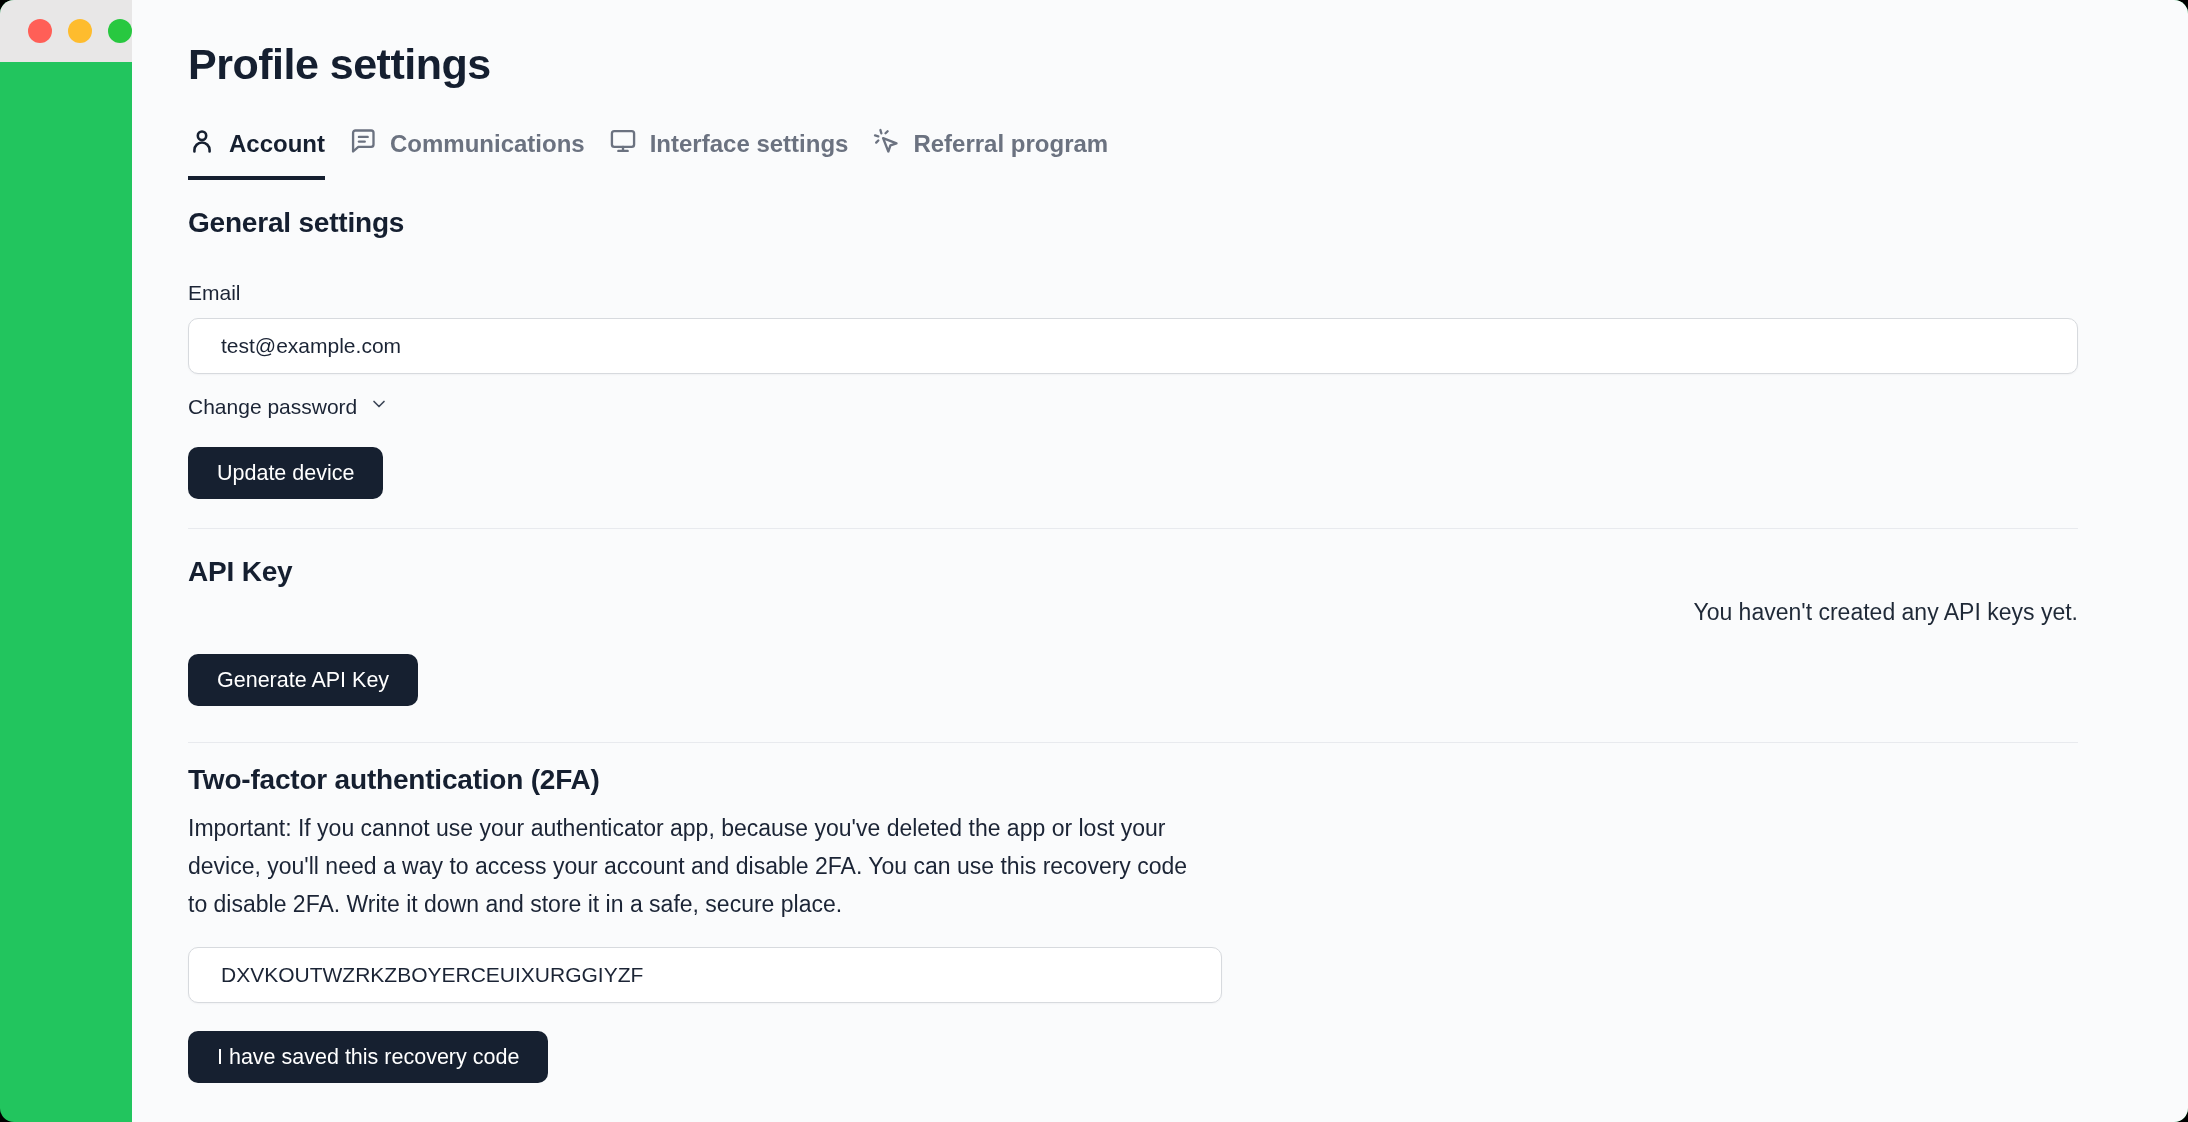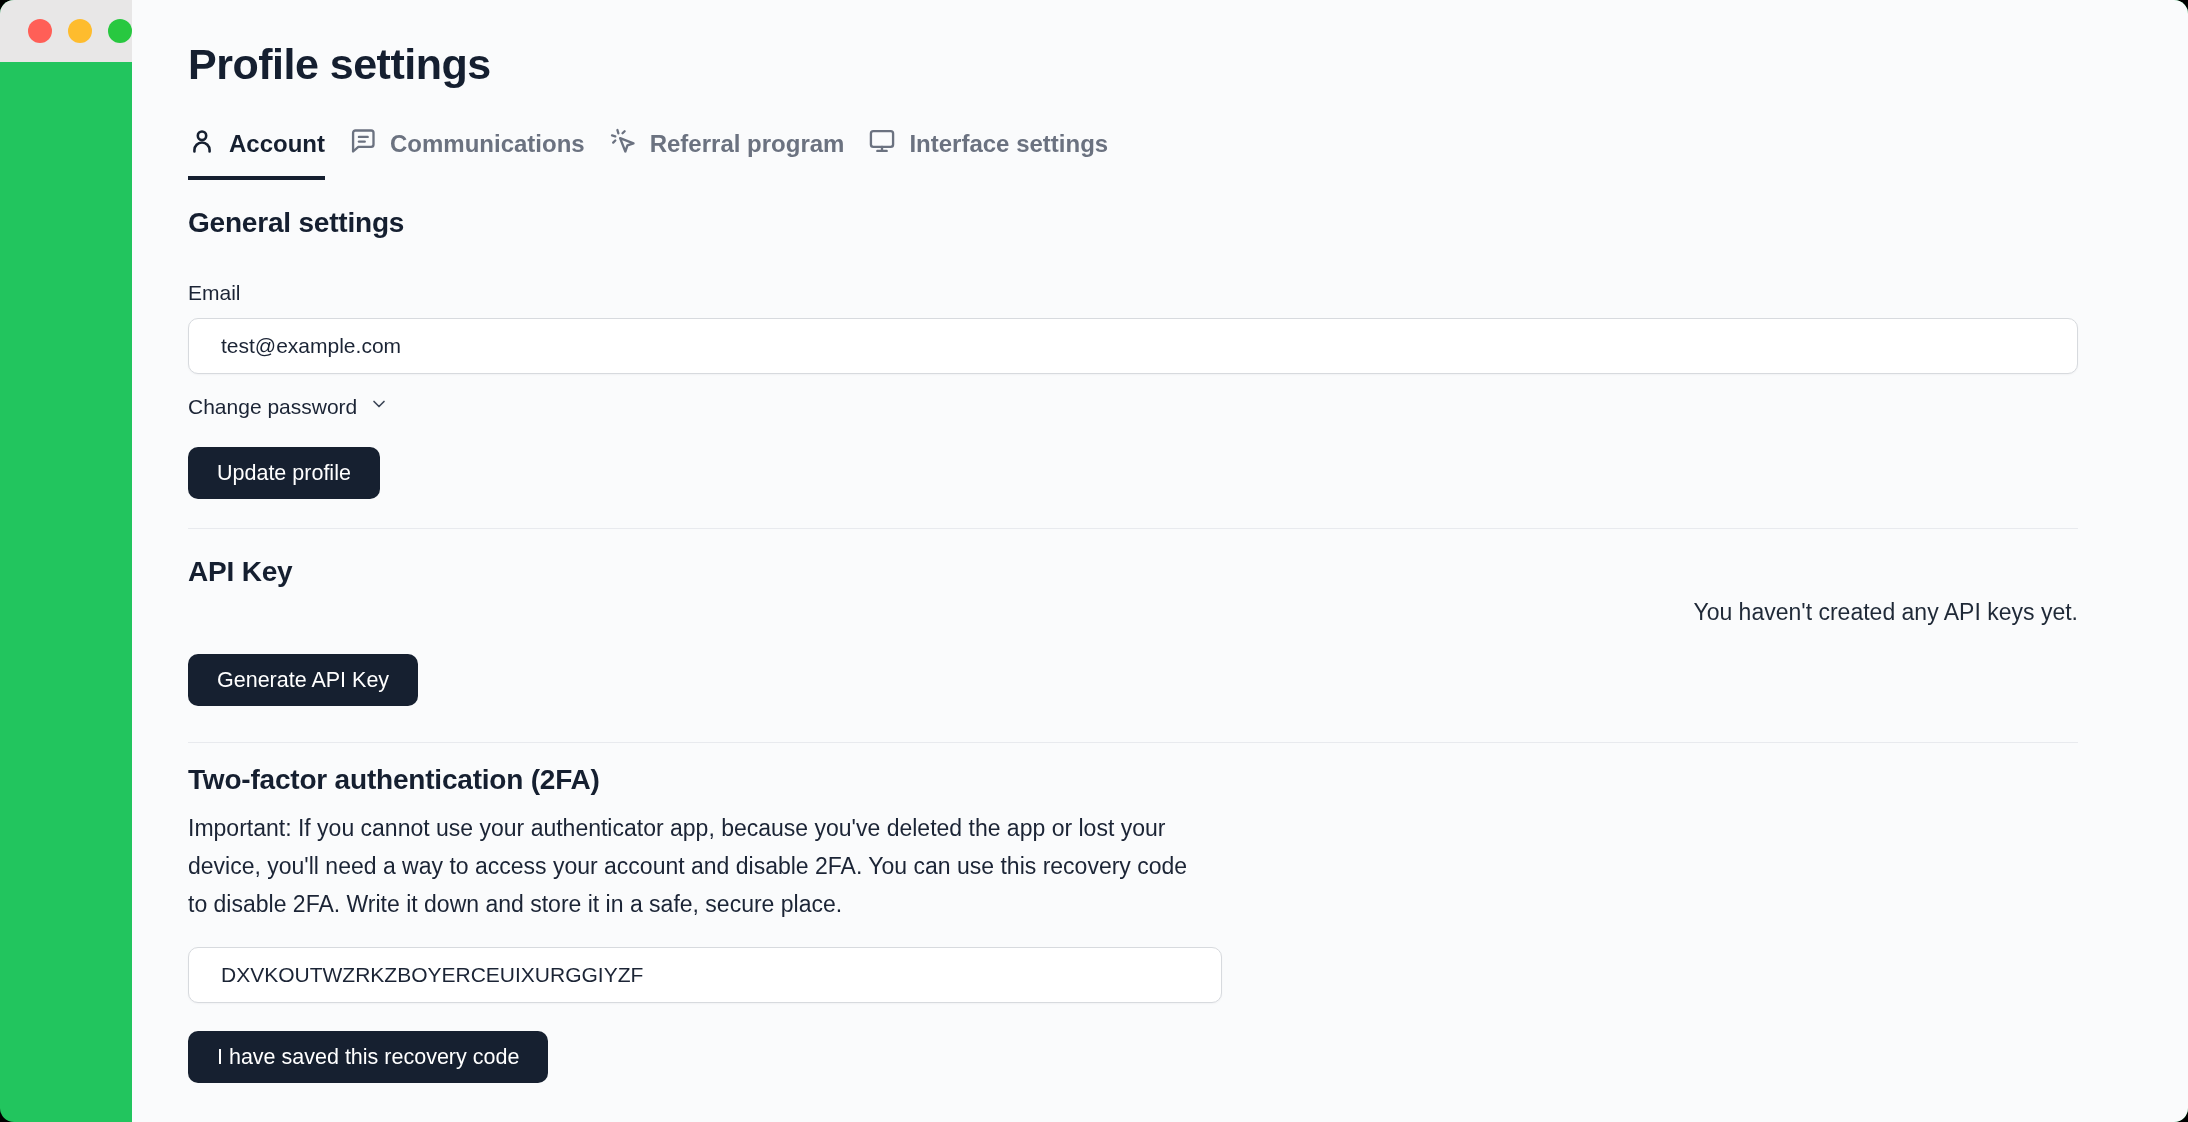--- a/index.html
+++ b/index.html
@@ -154,58 +154,58 @@
               <path d="M21 15a2 2 0 0 1-2 2H8l-4.5 4V5a2 2 0 0 1 2-2H19a2 2 0 0 1 2 2z"></path>
               <path d="M8.5 8.5h7.5"></path>
               <path d="M8.5 12.5h5"></path>
             </svg>
         </span>
         <span>Communications</span>
       </div>
       <div class="tab">
         <span>
           <svg viewBox="0 0 24 24">
+              <rect x="2.5" y="3.5" width="19" height="13.5" rx="2"></rect>
+              <path d="M12 17v3.5"></path>
+              <path d="M8 20.5h8"></path>
+            </svg>
+        </span>
+        <span>Interface settings</span>
+      </div>
+      <div class="tab">
+        <span>
+          <svg viewBox="0 0 24 24">
               <path d="M9.5 9.5 14 21l1.8-5.2L21 14z"></path>
               <path d="M7.2 2.6 8 5.4"></path>
               <path d="M5.4 8 2.6 7.2"></path>
               <path d="M13.4 3.6 11.6 5.4"></path>
               <path d="M5.4 11.6 3.6 13.4"></path>
             </svg>
         </span>
         <span>Referral program</span>
       </div>
-      <div class="tab">
-        <span>
-          <svg viewBox="0 0 24 24">
-              <rect x="2.5" y="3.5" width="19" height="13.5" rx="2"></rect>
-              <path d="M12 17v3.5"></path>
-              <path d="M8 20.5h8"></path>
-            </svg>
-        </span>
-        <span>Interface settings</span>
-      </div>
     </nav>
 
     <section>
       <h2 class="section-heading">General settings</h2>
 
       <div class="field-label">Email</div>
       <input class="text-field" type="text" value="test@example.com" style="">
 
       <div class="disclosure">
         <span>Change password</span>
         <span>
           <svg viewBox="0 0 24 24">
               <path d="m6 9 6 6 6-6"></path>
             </svg>
         </span>
       </div>
 
       <div>
-        <button class="btn">Update profile</button>
+        <button class="btn">Update device</button>
       </div>
     </section>
 
     <hr class="divider">
 
     <section>
       <h2 class="section-heading">API Key</h2>
       <p class="body-text">You haven't created any API keys yet.</p>
       <div>
         <button class="btn">Generate API Key</button>

